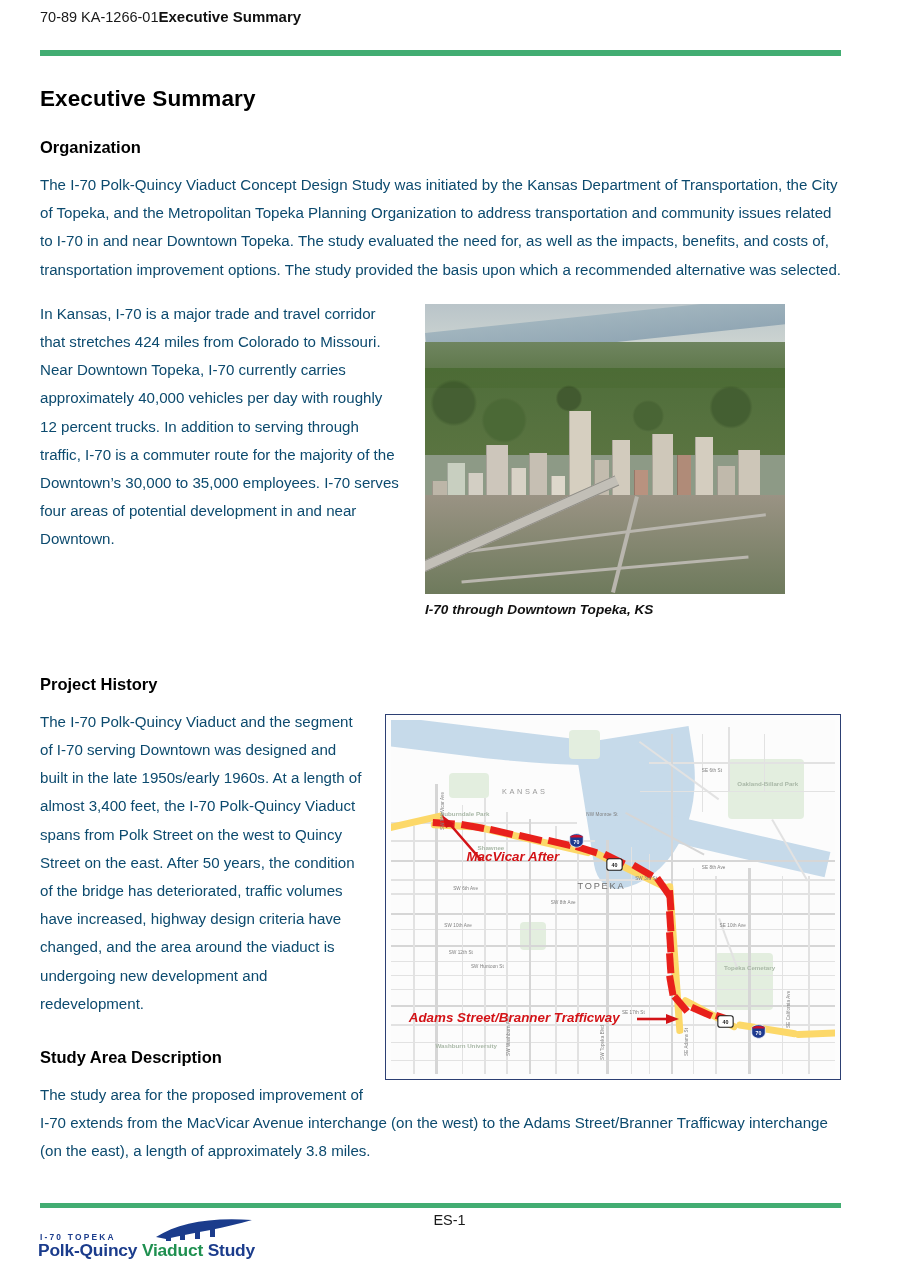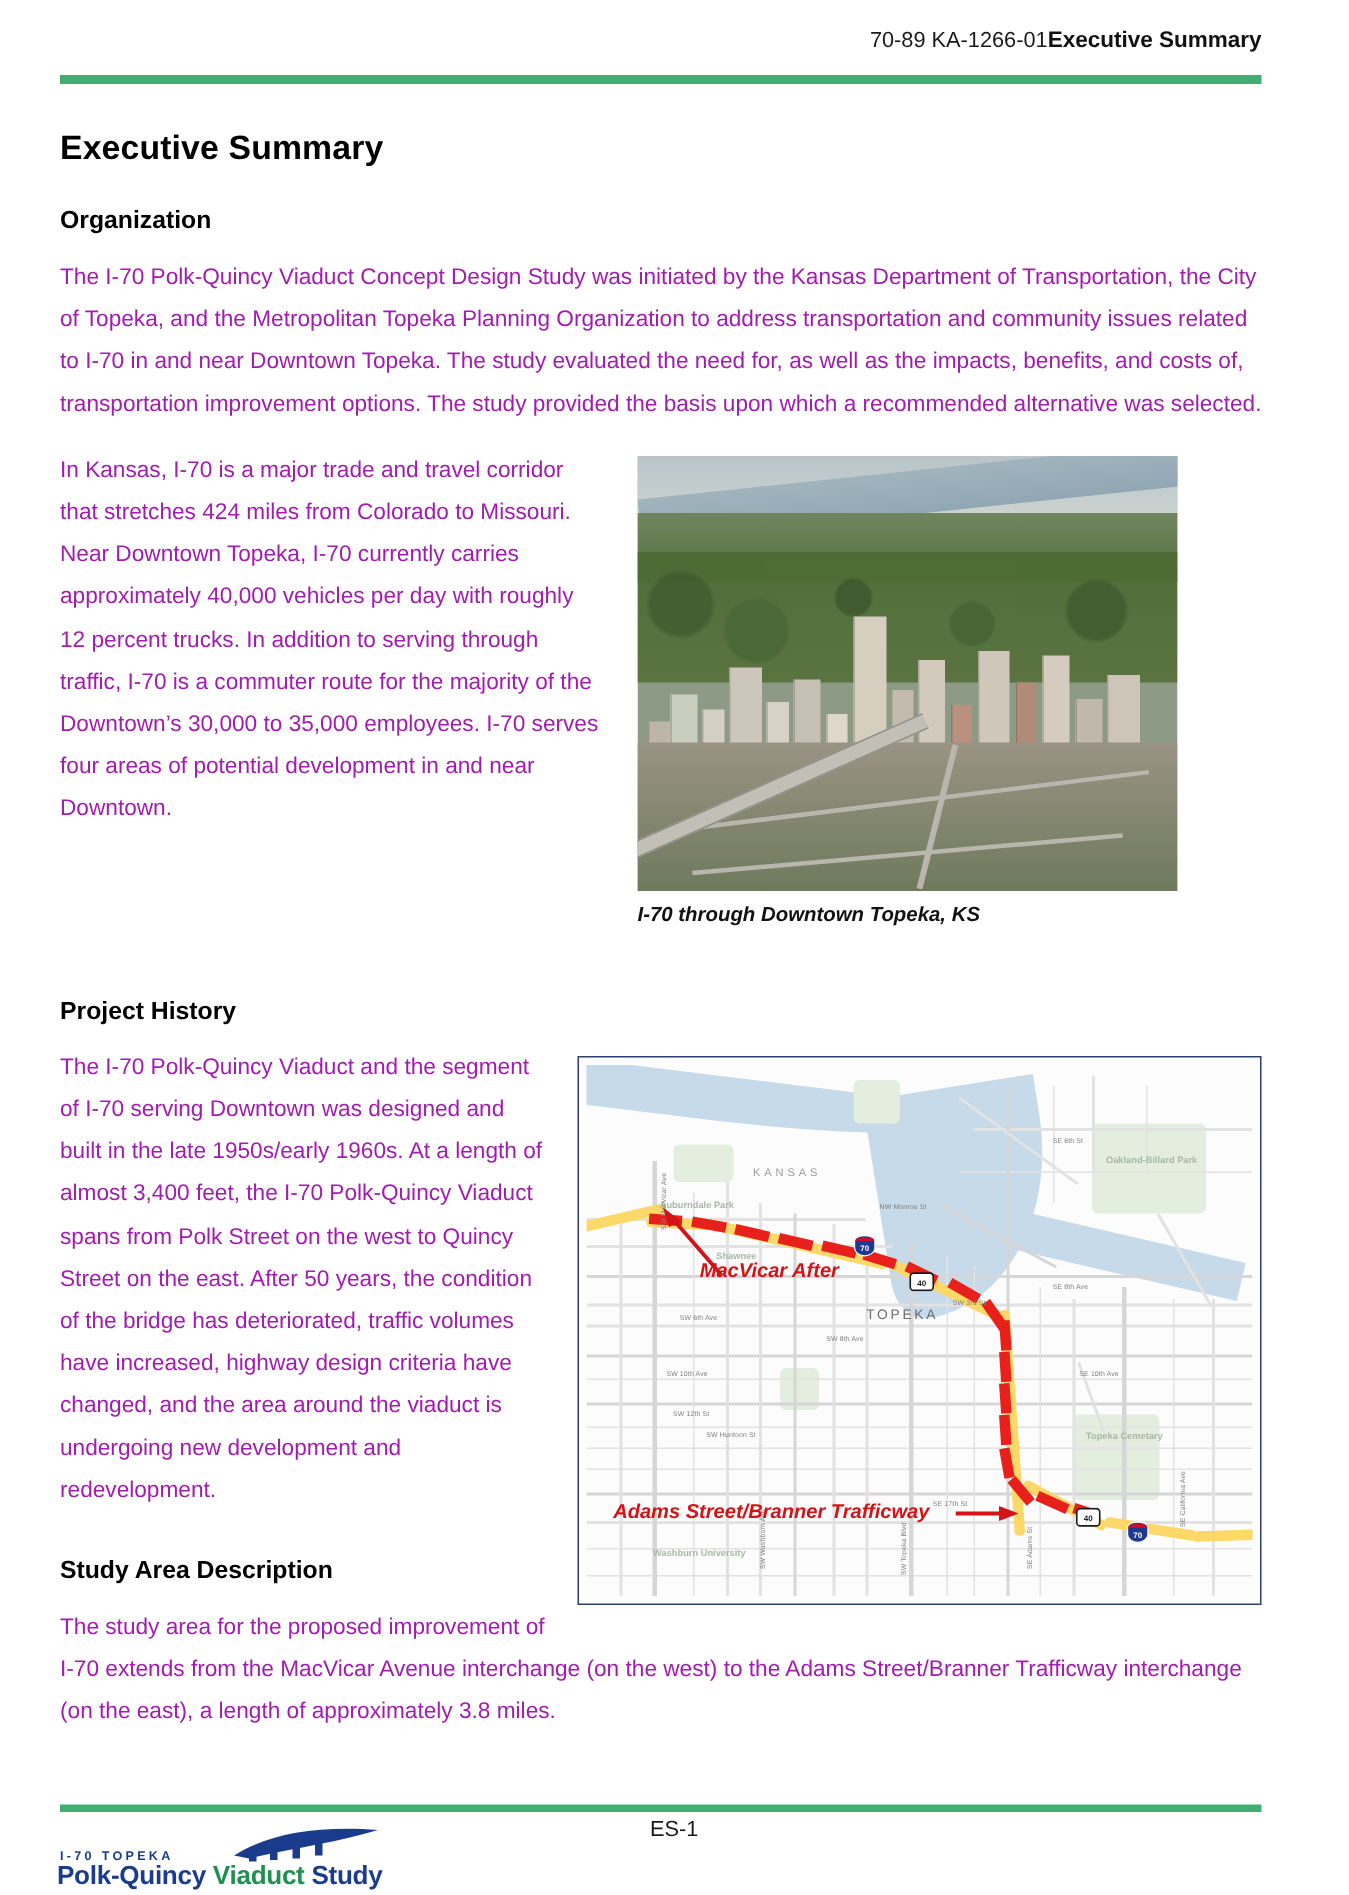--- a/index.html
+++ b/index.html
@@ -12,41 +12,41 @@
     color: #000000;
     position: relative;
     overflow: hidden;
   }
 
   .page { position:absolute; inset:0; }
 
   
   .header { position:absolute; left:40px; top:6px; width:801px; }
   .header-line1 { font-size:14.5px; line-height:20px; color:#1a1a1a; }
-  .header-row2 { display:flex; justify-content:flex-end; align-items:baseline;
-                 margin-top:12px; }
+  .header-row2 { display:flex; justify-content:flex-start; align-items:baseline;
+                 margin-top:2px; }
   .header-code { font-size:14.5px; color:#1a1a1a; }
   .header-right { font-size:15px; font-weight:bold; color:#111; }
   .rule-green { position:absolute; left:40px; width:801px; height:6px;
                 background:#42ad72; }
   .rule-top { top:50px; }
   .rule-bottom { top:1203px; height:5px; }
 
   
   .content { position:absolute; left:40px; top:86px; width:801px; }
 
   h1.doc-title { font-size:22.5px; font-weight:bold; margin:0 0 26px 0;
                  letter-spacing:.1px; color:#000; }
   h2.sec { font-size:16.5px; font-weight:bold; margin:0 0 14px 0; color:#000; }
   p.body { font-size:15.1px; line-height:28.2px; margin:0 0 16px 0;
-           color:#a21caf; text-align:left; }
+           color:#0c4a6e; text-align:left; }
 
   
   .photo-float {
-    float:right; width:416px; margin:4px 0 14px 22px;
+    float:right; width:416px; margin:4px 0 24px 22px;
   }
   .photo-frame { width:360px; height:290px; position:relative; overflow:hidden;
                  border:0; }
   .photo-caption { font-size:13.6px; font-weight:bold; font-style:italic;
                    margin-top:8px; color:#111; }
 
   .clearfix::after { content:""; display:block; clear:both; }
 
   
   .aerial { position:absolute; inset:0; background:#8d9a86; }

